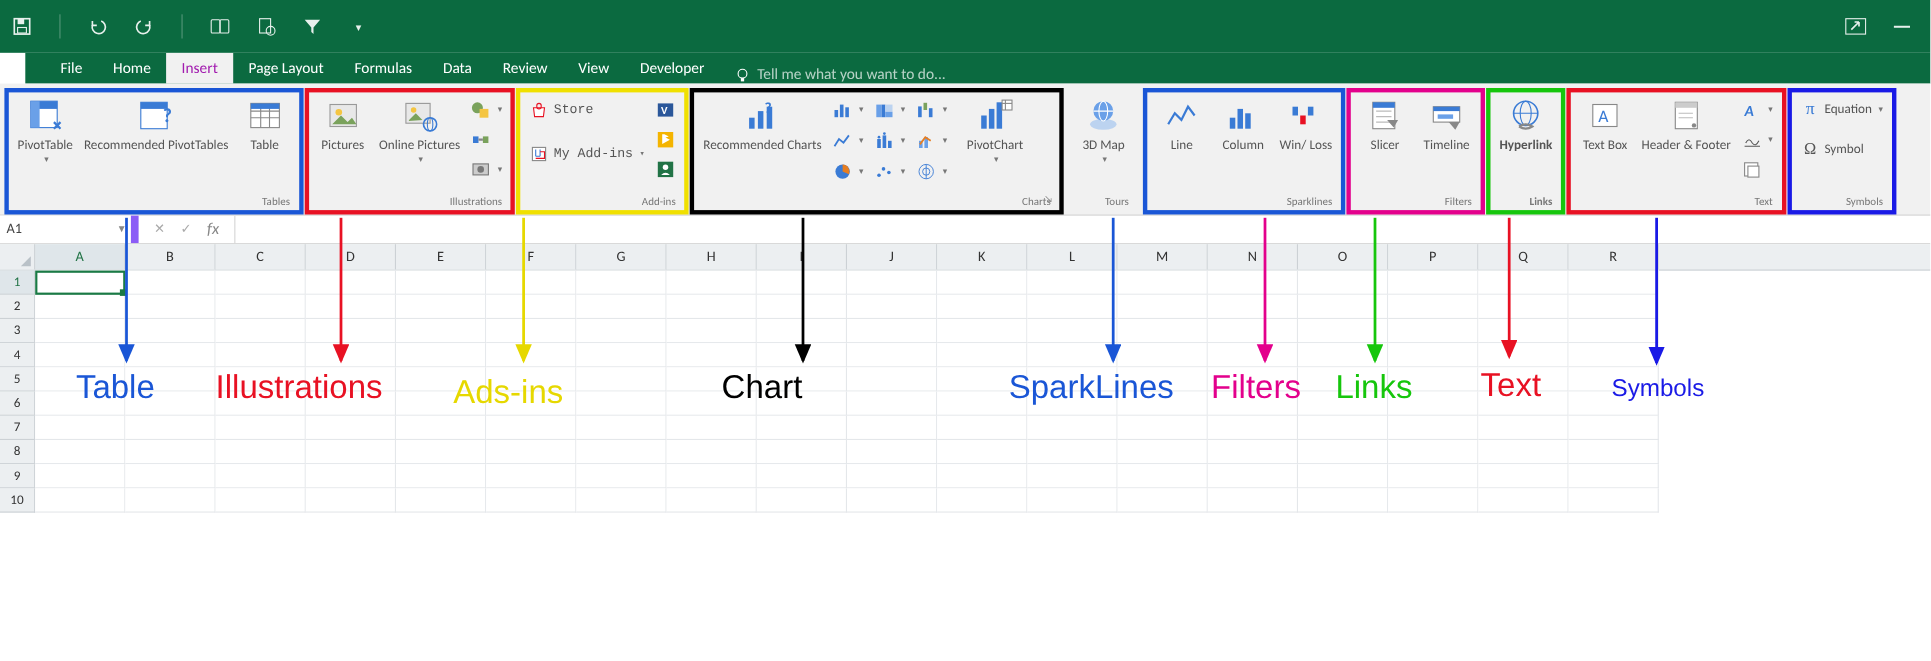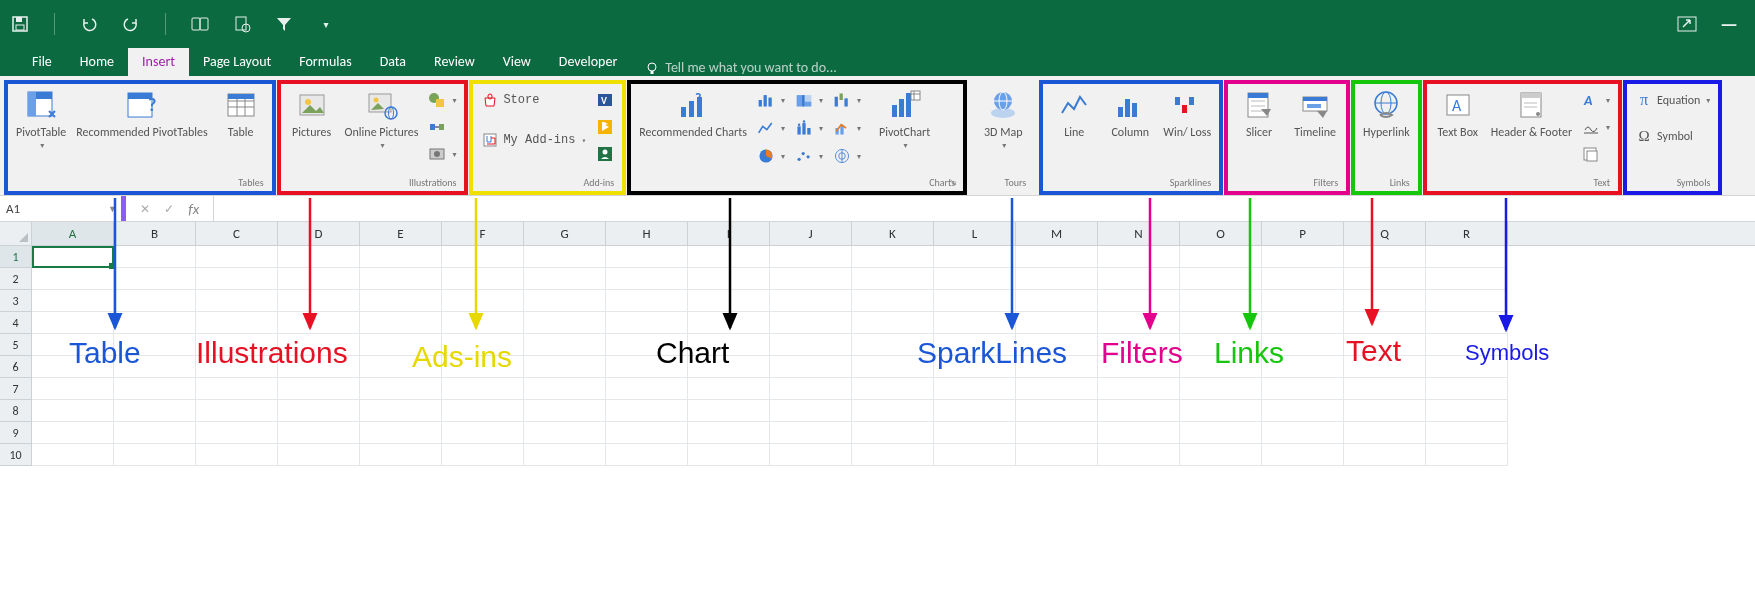--- a/index.html
+++ b/index.html
@@ -30,20 +30,21 @@
 
   
   .tabstrip {
     height:28px;
     background:#0b6a40;
     display:flex;
     align-items:flex-end;
     padding-left:18px;
     gap:0;
     color:#fff;
+    margin-left:23px;
   }
   .tab {
     padding:6px 14px 6px 14px;
     font-size:14px;
   }
   .tab.active {
     background:#f1f1f1;
     color:#a21caf;
   }
   .tellme { display:flex; align-items:center; gap:6px; color:rgba(255,255,255,.7); padding-left:14px; font-size:14px;}
@@ -110,35 +111,35 @@
   .small-btn .ico { width:18px; height:18px; display:flex; align-items:center; justify-content:center;}
   .chev { font-size:8px; color:#777; margin-left:2px;}
   .launcher { position:absolute; right:6px; bottom:4px; font-size:9px; color:#888;}
   
   .hl-blue    { border-color:#1a56d6; }
   .hl-red     { border-color:#e81123; }
   .hl-yellow  { border-color:#f0e000; }
   .hl-black   { border-color:#000; }
   .hl-blue2   { border-color:#1a56d6; }
   .hl-magenta { border-color:#e3008c; }
-  .hl-green   { border-color:#16c60c; }
+  .hl-green   { border-color:#16c60c;font-weight:bold; }
   .hl-red2    { border-color:#e81123; }
   .hl-blueS   { border-color:#1a1ae6; }
 
   
   .fbar {
     height:26px;
     background:#fff;
     border-bottom:1px solid #d5d5d5;
     display:flex;
     align-items:stretch;
   }
   .namebox {
     width:126px;
-    border-right:5px solid #8b5cf6;
+    border-right:7px solid #8b5cf6;
     background:#fff;
     display:flex; align-items:center;
     padding-left:6px;
     font-size:13px;
     color:#444;
     position:relative;
   }
   .namebox .dd { position:absolute; right:4px; color:#888; font-size:9px;}
   .fbar-btns { display:flex; align-items:center; gap:14px; padding:0 14px; color:#aaa; }
   .fxlabel { font-style:italic; color:#888; font-size:15px;}

